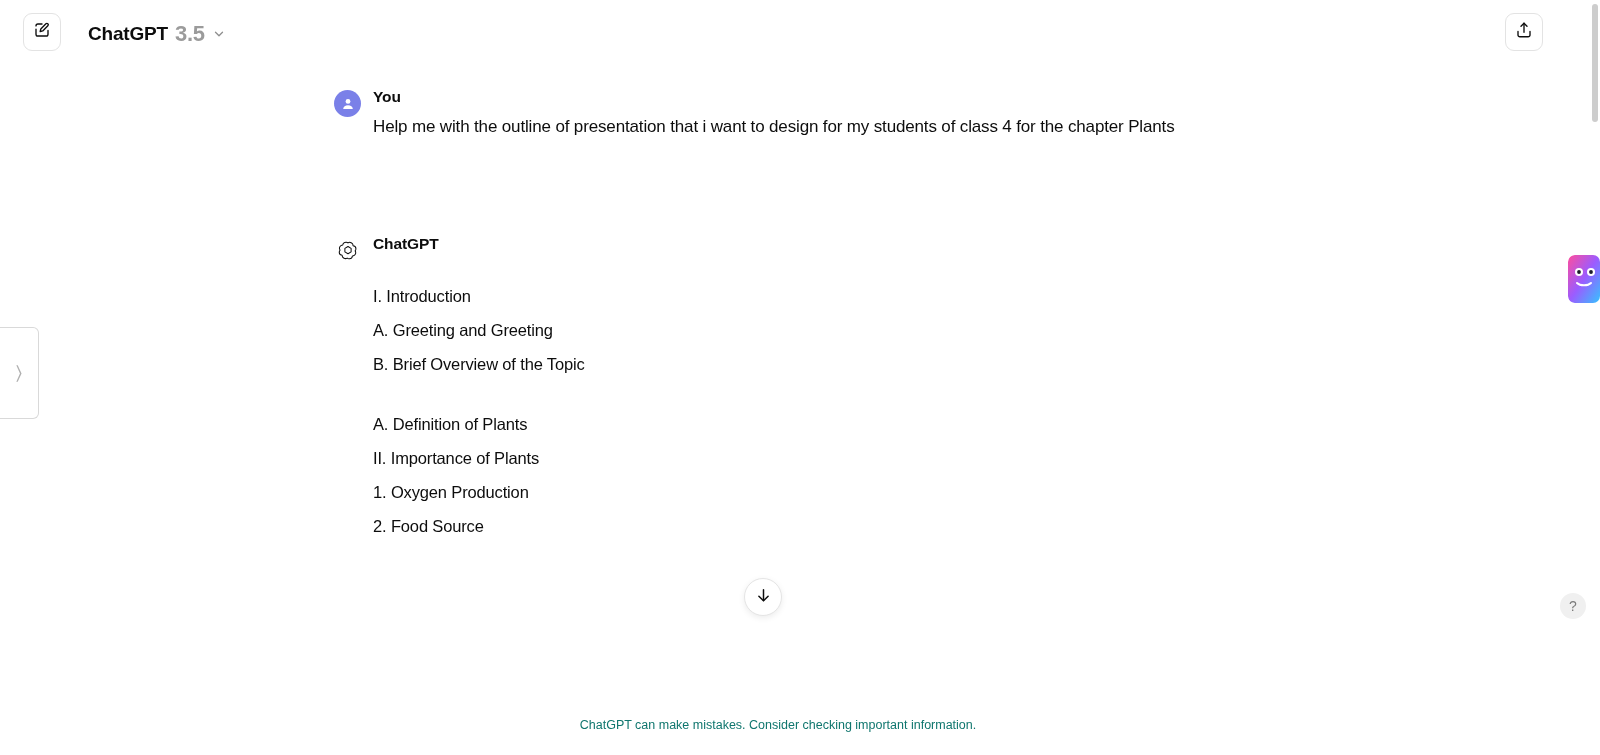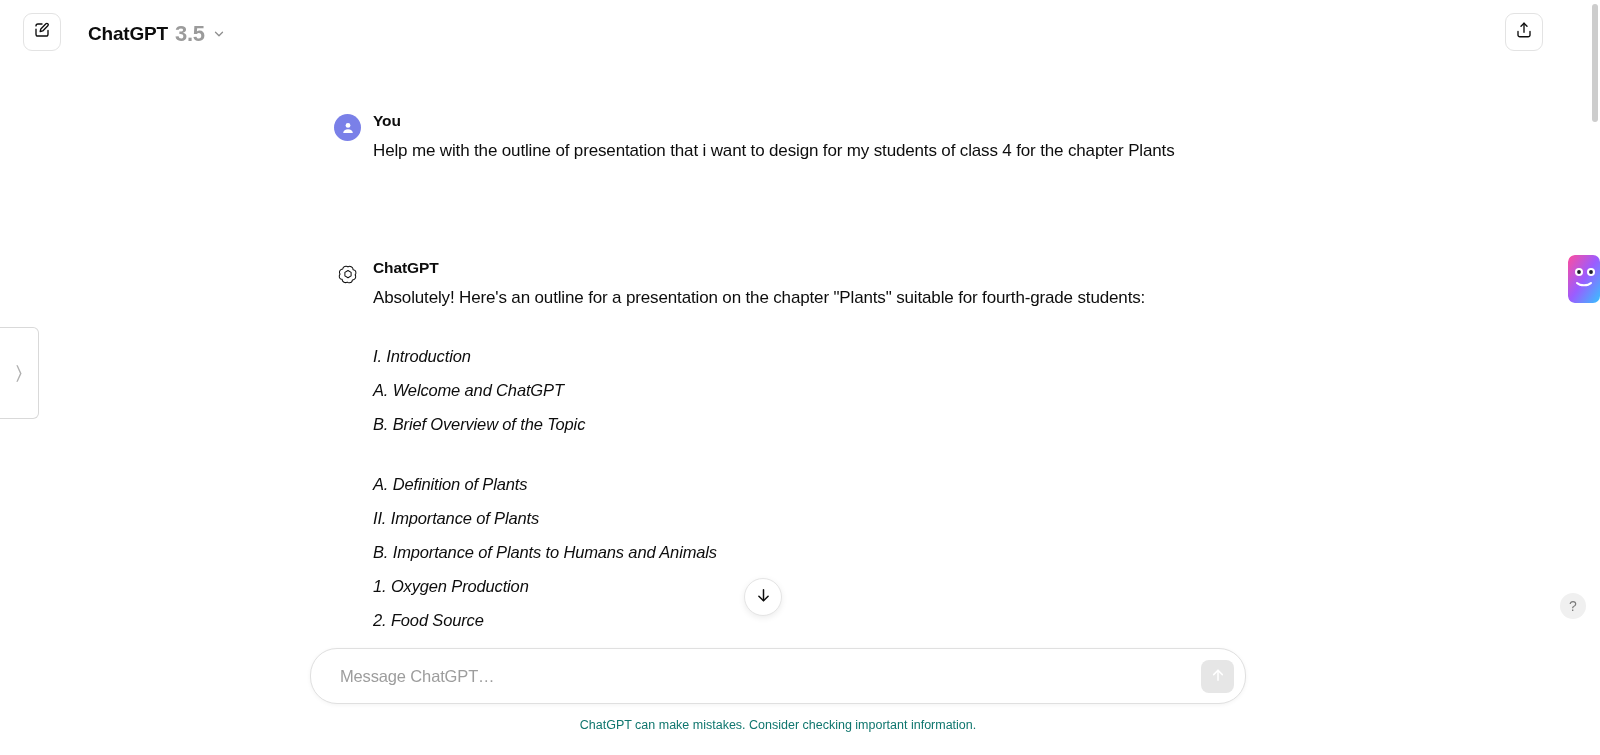--- a/index.html
+++ b/index.html
@@ -87,21 +87,20 @@
     width: 1560px;
     height: 575px;
     overflow: hidden;
   }
   .msg {
     position: absolute;
     left: 334px;
     width: 880px;
     display: flex;
     gap: 12px;
-    margin-top: 24px;
   }
   .msg-user { top: 21px; }
   .msg-assistant { top: 168px; }
 
   .avatar {
     width: 27px; height: 27px;
     border-radius: 50%;
     flex: 0 0 27px;
     display: flex; align-items: center; justify-content: center;
     margin-top: 3px;
@@ -117,21 +116,21 @@
     margin-bottom: 6px;
     color: #0d0d0d;
   }
   .msg-text {
     font-size: 17px;
     line-height: 30px;
     color: #0d0d0d;
     letter-spacing: -0.15px;
     white-space: pre-wrap;
   }
-  .outline-block { margin-top: 26px; font-style: italic; }
+  .outline-block { margin-top: 26px; }
   .outline-group { margin-bottom: 26px; }
   .outline-line {
     font-size: 16.5px;
     line-height: 34px;
     color: #0d0d0d;
     letter-spacing: -0.15px;
   }
 
   
   .scroll-down {
@@ -290,62 +289,47 @@
 
     <div class="msg msg-assistant">
       <div class="avatar avatar-gpt">
         <svg width="22" height="22" viewBox="0 0 24 24" fill="none" stroke="#0d0d0d" stroke-width="1.1" stroke-linejoin="round">
           <path d="M12 3.2c1.6-1.1 3.8-.7 4.9 1 .4.6.6 1.3.6 2 1.9.2 3.3 1.9 3.1 3.8-.1.7-.4 1.4-.8 1.9 1.1 1.6.7 3.8-1 4.9-.6.4-1.3.6-2 .6-.2 1.9-1.9 3.3-3.8 3.1-.7-.1-1.4-.4-1.9-.8-1.6 1.1-3.8.7-4.9-1-.4-.6-.6-1.3-.6-2-1.9-.2-3.3-1.9-3.1-3.8.1-.7.4-1.4.8-1.9-1.1-1.6-.7-3.8 1-4.9.6-.4 1.3-.6 2-.6.2-1.9 1.9-3.3 3.8-3.1.7.1 1.4.4 1.9.8z"></path>
           <path d="M8.6 9.1l3.4-2 3.4 2v3.9l-3.4 2-3.4-2z"></path>
         </svg>
       </div>
       <div class="msg-body">
         <div class="msg-author">ChatGPT</div>
-        <div class="msg-text">Absolutely! Here's an outline for a presentation on the chapter "Plants" suitable for fourth-grade students:</div>
 
         <div class="outline-block">
           <div class="outline-group">
             <div class="outline-line">I. Introduction</div>
-            <div class="outline-line">A. Welcome and ChatGPT</div>
+            <div class="outline-line">A. Greeting and Greeting</div>
             <div class="outline-line">B. Brief Overview of the Topic</div>
           </div>
           <div class="outline-group">
             <div class="outline-line">A. Definition of Plants</div>
             <div class="outline-line">II. Importance of Plants</div>
-            <div class="outline-line">B. Importance of Plants to Humans and Animals</div>
             <div class="outline-line">1. Oxygen Production</div>
             <div class="outline-line">2. Food Source</div>
           </div>
         </div>
       </div>
     </div>
   </div>
 
   <div class="scroll-down">
     <span>
       <svg width="17" height="17" viewBox="0 0 24 24" fill="none" stroke="#0d0d0d" stroke-width="2.1" stroke-linecap="round" stroke-linejoin="round">
         <path d="M12 4v15"></path>
         <path d="M5.5 13l6.5 6.5 6.5-6.5"></path>
       </svg>
     </span>
   </div>
 
-  <div class="composer-wrap">
-    <div class="composer">
-      <input class="composer-input" type="text" placeholder="Message ChatGPT…" style="">
-      <button class="send-btn">
-        <span>
-          <svg width="16" height="16" viewBox="0 0 24 24" fill="none" stroke="#ffffff" stroke-width="2.3" stroke-linecap="round" stroke-linejoin="round">
-            <path d="M12 20V5"></path>
-            <path d="M5.5 11.5L12 5l6.5 6.5"></path>
-          </svg>
-        </span>
-      </button>
-    </div>
-  </div>
 
   <div class="footer-note">ChatGPT can make mistakes. Consider checking important information.</div>
 
   <div class="scrollbar-track">
     <div class="scrollbar-thumb"></div>
   </div>
 
   <div class="mascot">
     <svg width="32" height="48" viewBox="0 0 32 48">
       <defs>

